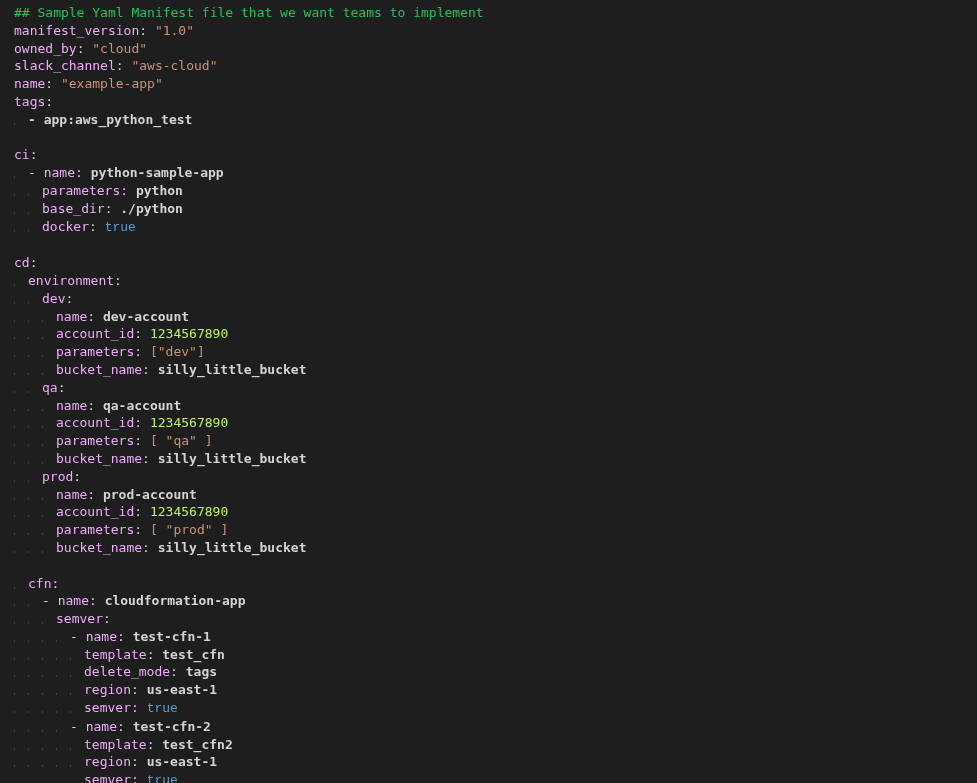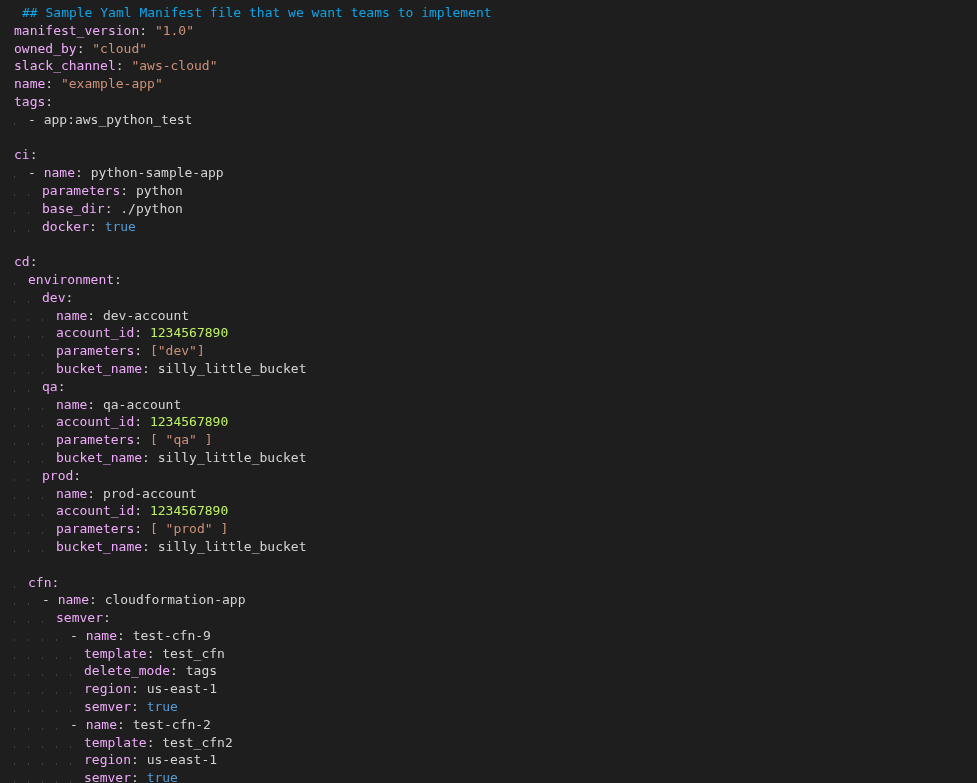--- a/index.html
+++ b/index.html
@@ -12,27 +12,27 @@
   }
   pre.code {
     margin: 0;
     padding: 4px 0 0 14px;
     font-family: "Menlo", "Consolas", "DejaVu Sans Mono", monospace;
     font-size: 13px;
     line-height: 17.8px;
     white-space: pre;
     color: #d4d4d4;
   }
-  .c-comment { color: #0ea5e9; margin-left: 8px; }          
+  .c-comment { color: #22c55e; }          
   .c-key     { color: #f0abfc; }          
   .c-punc    { color: #d4d4d4; }          
   .c-str     { color: #ce9178; }          
-  .c-plain   { color: #d4d4d4; }          
+  .c-plain   { color: #d4d4d4; font-weight: bold; }          
   .c-num     { color: #bef264; }          
-  .c-bool    { color: #569cd6; }          
+  .c-bool    { color: #569cd6; font-family: Liberation Mono, monospace; }          
 
   
   .ig {
     position: relative;
     display: inline-block;
     width: 14px;   
   }
   .ig::before {
     content: "";
     position: absolute;
@@ -73,21 +73,21 @@
 <span class="ig"></span><span class="ig"></span><span class="ig"></span><span class="c-key">bucket_name</span><span class="c-punc">: </span><span class="c-plain">silly_little_bucket</span>
 <span class="ig"></span><span class="ig"></span><span class="c-key">prod</span><span class="c-punc">:</span>
 <span class="ig"></span><span class="ig"></span><span class="ig"></span><span class="c-key">name</span><span class="c-punc">: </span><span class="c-plain">prod-account</span>
 <span class="ig"></span><span class="ig"></span><span class="ig"></span><span class="c-key">account_id</span><span class="c-punc">: </span><span class="c-num">1234567890</span>
 <span class="ig"></span><span class="ig"></span><span class="ig"></span><span class="c-key">parameters</span><span class="c-punc">: </span><span class="c-str">[ "prod" ]</span>
 <span class="ig"></span><span class="ig"></span><span class="ig"></span><span class="c-key">bucket_name</span><span class="c-punc">: </span><span class="c-plain">silly_little_bucket</span>
 
 <span class="ig"></span><span class="c-key">cfn</span><span class="c-punc">:</span>
 <span class="ig"></span><span class="ig"></span><span class="c-punc">- </span><span class="c-key">name</span><span class="c-punc">: </span><span class="c-plain">cloudformation-app</span>
 <span class="ig"></span><span class="ig"></span><span class="ig"></span><span class="c-key">semver</span><span class="c-punc">:</span>
-<span class="ig"></span><span class="ig"></span><span class="ig"></span><span class="ig"></span><span class="c-punc">- </span><span class="c-key">name</span><span class="c-punc">: </span><span class="c-plain">test-cfn-9</span>
+<span class="ig"></span><span class="ig"></span><span class="ig"></span><span class="ig"></span><span class="c-punc">- </span><span class="c-key">name</span><span class="c-punc">: </span><span class="c-plain">test-cfn-1</span>
 <span class="ig"></span><span class="ig"></span><span class="ig"></span><span class="ig"></span><span class="ig"></span><span class="c-key">template</span><span class="c-punc">: </span><span class="c-plain">test_cfn</span>
 <span class="ig"></span><span class="ig"></span><span class="ig"></span><span class="ig"></span><span class="ig"></span><span class="c-key">delete_mode</span><span class="c-punc">: </span><span class="c-plain">tags</span>
 <span class="ig"></span><span class="ig"></span><span class="ig"></span><span class="ig"></span><span class="ig"></span><span class="c-key">region</span><span class="c-punc">: </span><span class="c-plain">us-east-1</span>
 <span class="ig"></span><span class="ig"></span><span class="ig"></span><span class="ig"></span><span class="ig"></span><span class="c-key">semver</span><span class="c-punc">: </span><span class="c-bool">true</span>
 <span class="ig"></span><span class="ig"></span><span class="ig"></span><span class="ig"></span><span class="c-punc">- </span><span class="c-key">name</span><span class="c-punc">: </span><span class="c-plain">test-cfn-2</span>
 <span class="ig"></span><span class="ig"></span><span class="ig"></span><span class="ig"></span><span class="ig"></span><span class="c-key">template</span><span class="c-punc">: </span><span class="c-plain">test_cfn2</span>
 <span class="ig"></span><span class="ig"></span><span class="ig"></span><span class="ig"></span><span class="ig"></span><span class="c-key">region</span><span class="c-punc">: </span><span class="c-plain">us-east-1</span>
 <span class="ig"></span><span class="ig"></span><span class="ig"></span><span class="ig"></span><span class="ig"></span><span class="c-key">semver</span><span class="c-punc">: </span><span class="c-bool">true</span>
 </pre>
 

